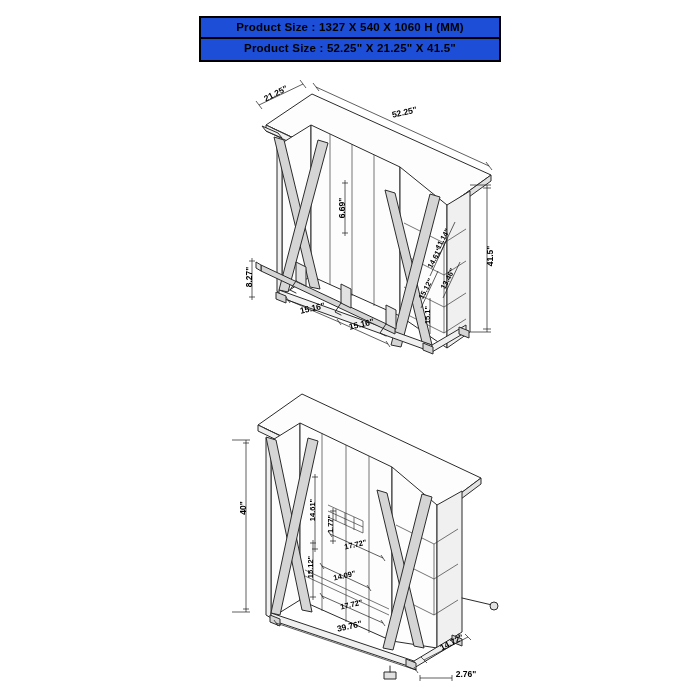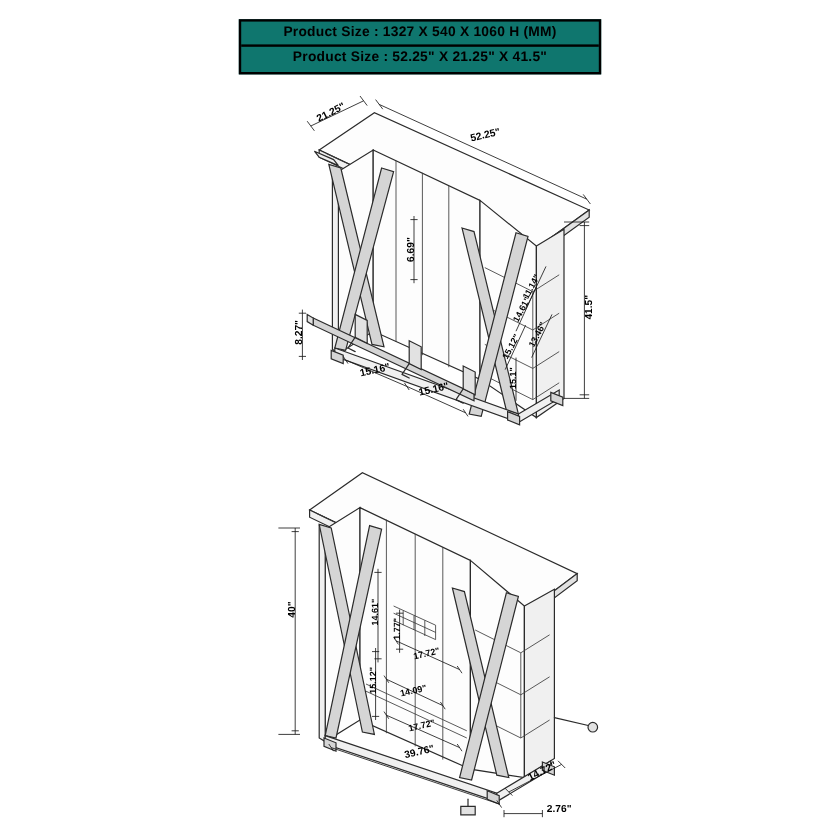--- a/index.html
+++ b/index.html
@@ -22,21 +22,21 @@
     height: 700px;
   }
   
   .spec-table {
     position: absolute;
     left: 199px;
     top: 16px;
     width: 302px;
     border: 2px solid #000;
     box-sizing: border-box;
-    background: #0f766e;
+    background: #1d4ed8;
   }
   .spec-row {
     box-sizing: border-box;
     height: 21px;
     line-height: 19px;
     text-align: center;
     font-size: 11.5px;
     font-weight: bold;
     letter-spacing: 0.2px;
     white-space: nowrap;

